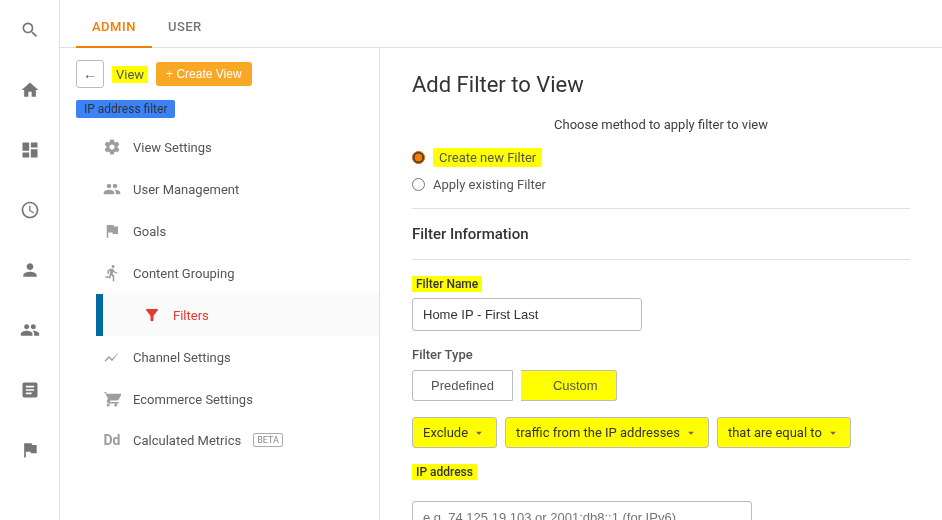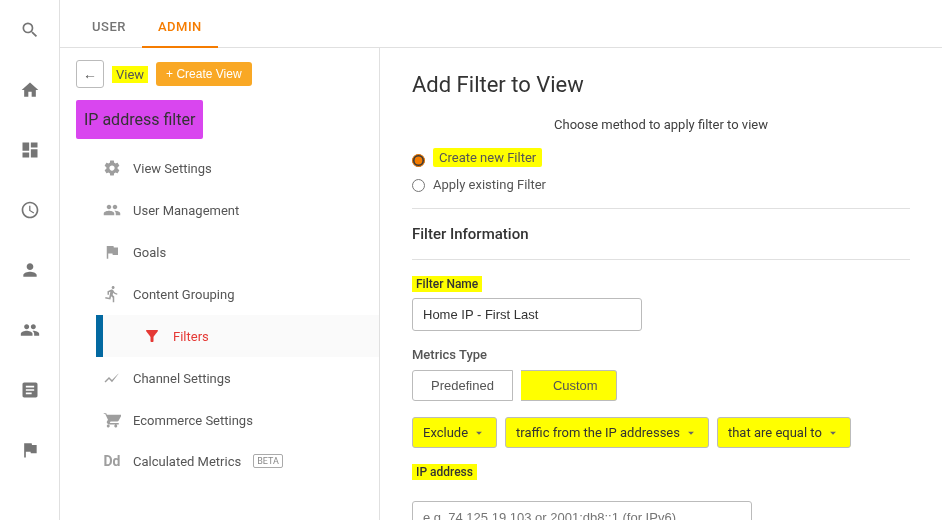--- a/index.html
+++ b/index.html
@@ -108,24 +108,24 @@
       border-radius: 3px;
       cursor: pointer;
       font-size: 12px;
       font-weight: 500;
       display: flex;
       align-items: center;
       gap: 4px;
     }
 
     .ip-filter-tag {
-      background: #d946ef;
-      color: #333;
-      font-size: 16px;
-      padding: 10px 8px;
+      background: #3b82f6;
+      color: #333;
+      font-size: 12px;
+      padding: 2px 8px;
       border-radius: 2px;
       display: inline-block;
       margin-left: 16px;
       margin-bottom: 8px;
     }
 
     .sidebar-item {
       display: flex;
       align-items: center;
       padding: 12px 16px 12px 40px;
@@ -173,21 +173,21 @@
 
     .radio-group {
       display: flex;
       flex-direction: column;
       gap: 10px;
       margin-bottom: 8px;
     }
 
     .radio-item {
       display: flex;
-      align-items: flex-end;
+      align-items: center;
       gap: 8px;
       cursor: pointer;
     }
 
     .radio-item input[type="radio"] { accent-color: #F57C00; }
 
     .radio-label {
       font-size: 13px;
       color: #555;
     }
@@ -352,22 +352,22 @@
   </div>
   <div class="icon-bar-item">
     <svg viewBox="0 0 24 24">
         <path d="M14.4 6L14 4H5v17h2v-7h5.6l.4 2h7V6z"></path>
       </svg>
   </div>
 </div>
 
 <div class="app-container">
   <div class="top-nav">
+    <div class="top-nav-tab active">ADMIN</div>
     <div class="top-nav-tab">USER</div>
-    <div class="top-nav-tab active">ADMIN</div>
   </div>
 
   <div class="content-area">
 
     <div class="sidebar">
       <div class="sidebar-header">
         <div class="back-btn">←</div>
         <span class="view-label view-highlighted">View</span>
         <button class="create-view-btn">+ Create View</button>
       </div>
@@ -448,21 +448,21 @@
 
       <p class="filter-info-title">Filter Information</p>
       <hr class="divider">
 
       <div>
         <div class="field-label">Filter Name</div>
         <br>
         <input type="text" class="text-input" value="Home IP - First Last" style="">
       </div>
 
-      <p class="filter-type-label">Metrics Type</p>
+      <p class="filter-type-label">Filter Type</p>
 
       <div class="btn-group">
         <button class="btn-type">Predefined</button>
         <button class="btn-type highlighted-btn">Custom</button>
       </div>
 
       <div class="filter-row">
         <div class="select-btn highlighted-select">
           <span>Exclude</span>
           <svg viewBox="0 0 24 24">

